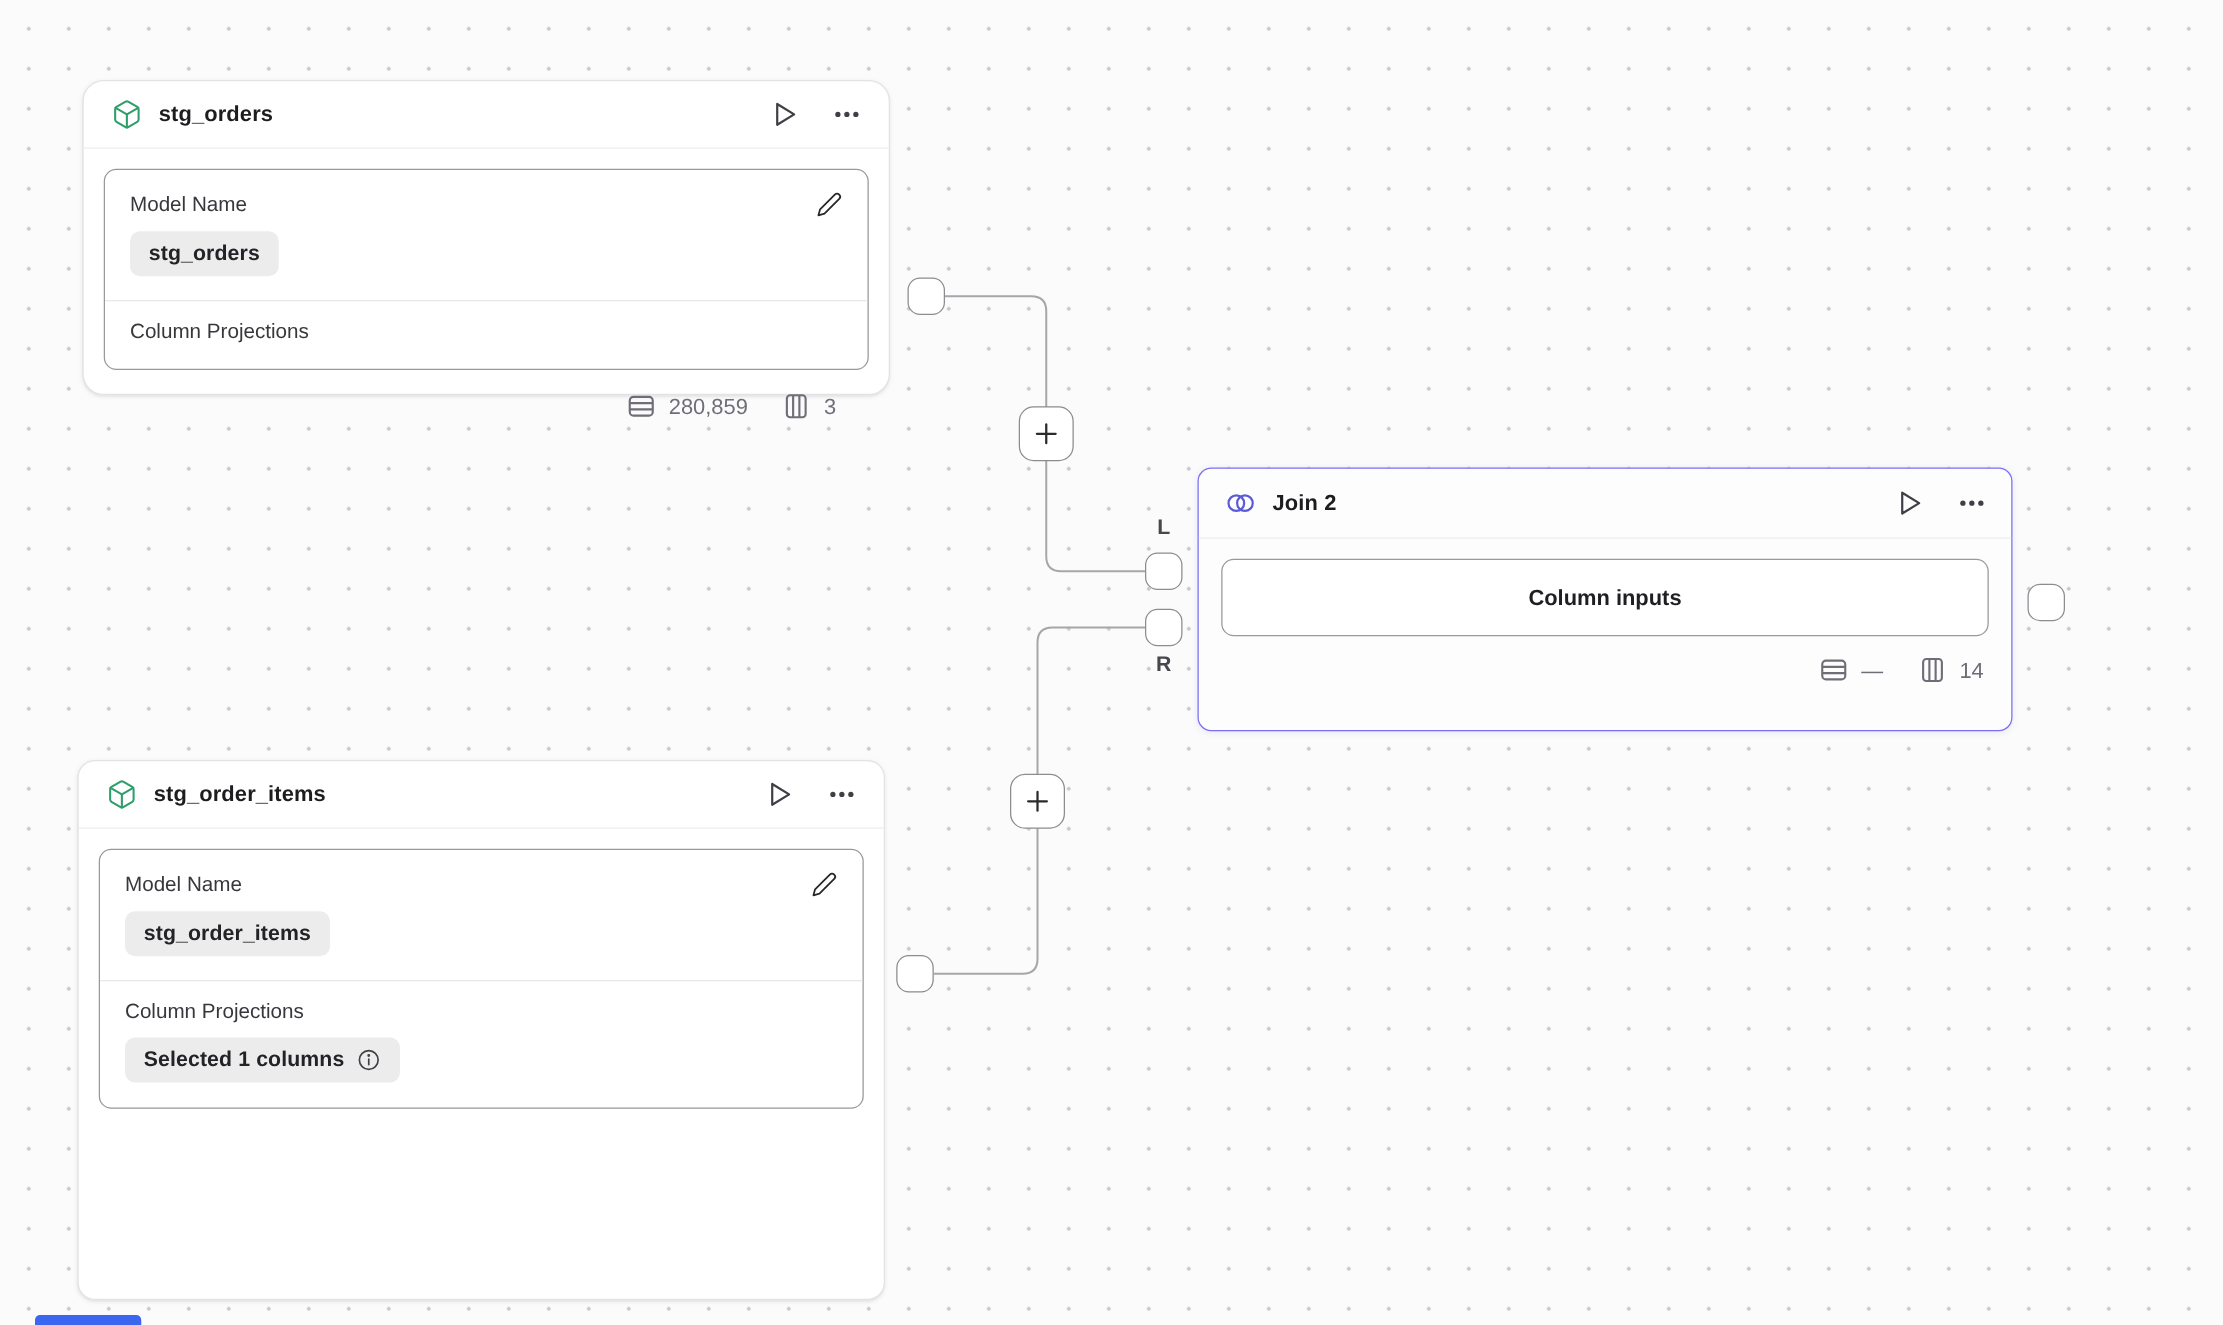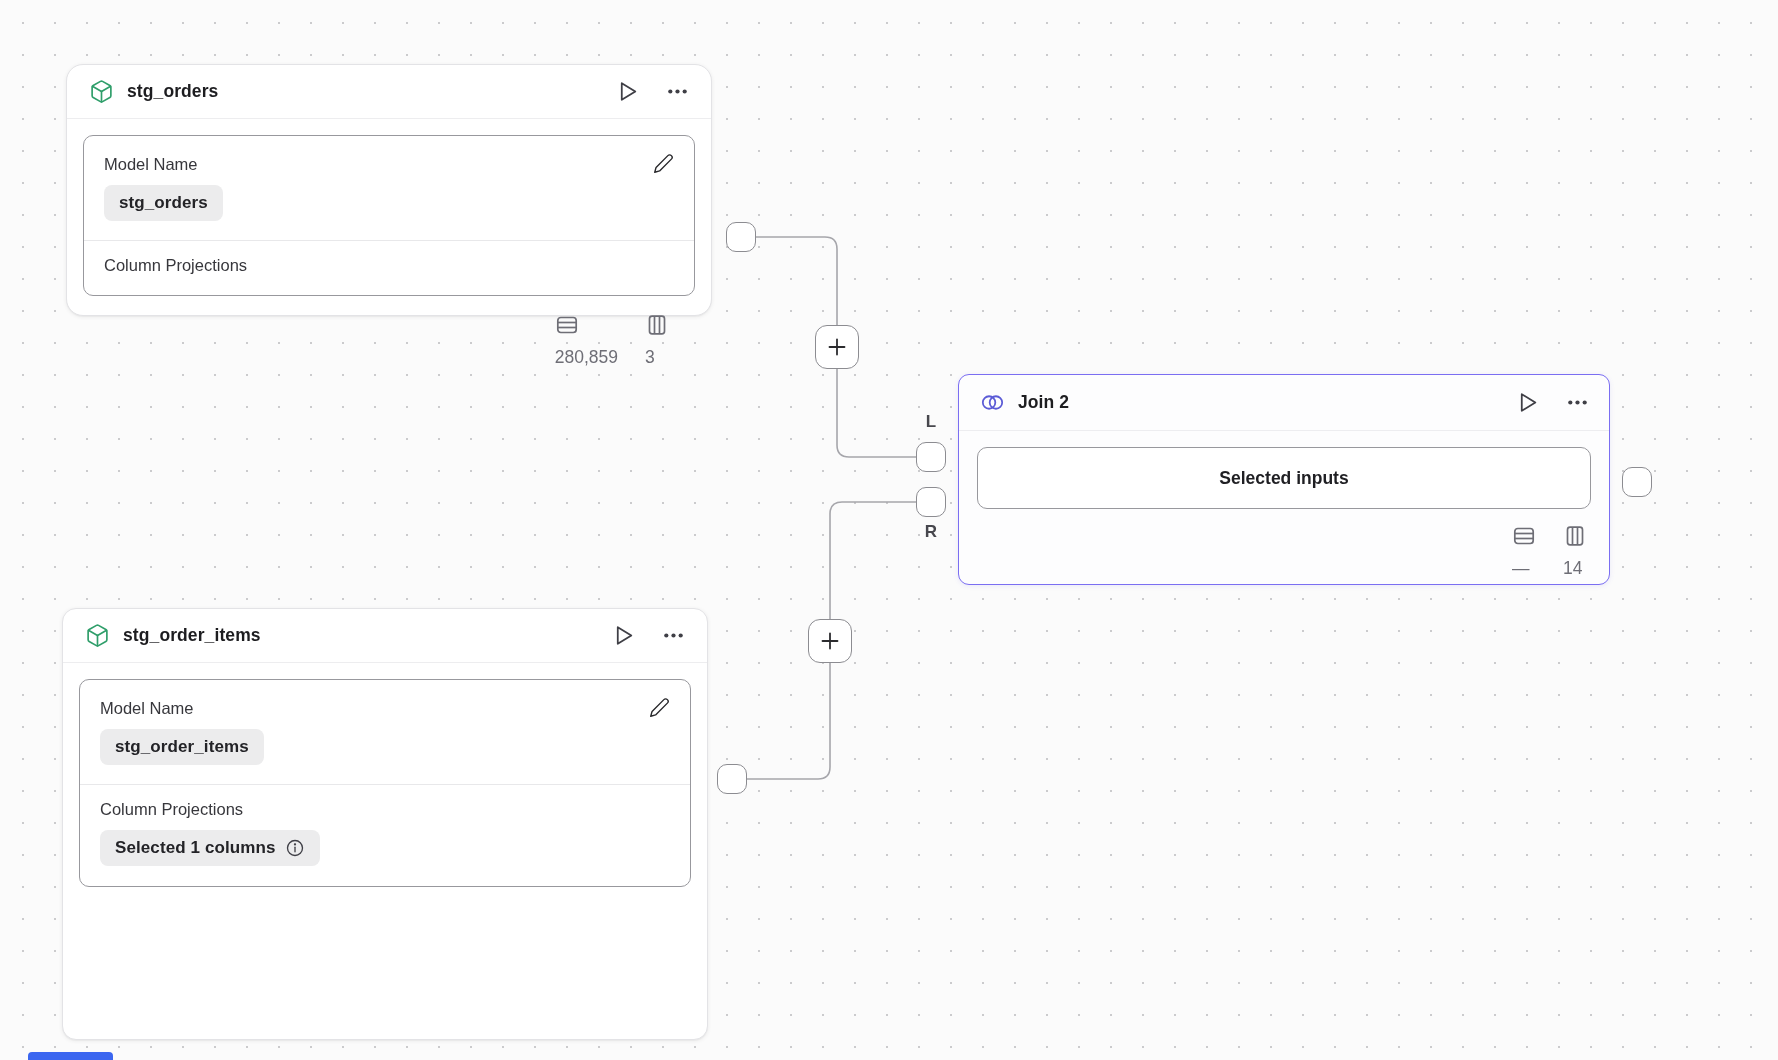--- a/index.html
+++ b/index.html
@@ -48,21 +48,21 @@
     border-radius:8px; padding:8px 15px;
     font-family:"Liberation Sans",sans-serif;
     font-size:17px; font-weight:700; color:#232327; letter-spacing:.1px;
   }
   .card-divider { height:1px; background:#e8e8ea; margin:19px -20px 15px -20px; }
 
   .node-stats {
     display:flex; justify-content:flex-end; align-items:center;
     gap:27px; padding:17px 26px 0 0;
   }
-  .stat { display:flex; align-items:flex-start; gap:10px;flex-direction:column; }
+  .stat { display:flex; align-items:center; gap:10px; }
   .stat-value { font-size:17.5px; font-weight:500; color:var(--stat_color,#6e6e76); }
 
   
   .join-node {
     position:absolute; background:#fdfdfe;
     border:1.6px solid var(--join_border,#7b6ef2);
     border-radius:11px;
     box-shadow:0 1px 5px rgba(110,100,230,.12);
   }
   .join-header {
@@ -269,21 +269,21 @@
             <svg width="23" height="23" viewBox="0 0 24 24" fill="var(--header_icon_color,#3f3f46)">
                 <circle cx="4.5" cy="12" r="2.2"></circle>
                 <circle cx="12" cy="12" r="2.2"></circle>
                 <circle cx="19.5" cy="12" r="2.2"></circle>
               </svg>
           </span>
         </button>
       </span>
     </div>
     <button class="combine-btn">
-      <span>Selected inputs</span>
+      <span>Column inputs</span>
     </button>
     <div class="join-stats">
       <span class="stat">
         <span style="display:flex;">
           <svg width="24" height="24" viewBox="0 0 24 24" fill="none" stroke="var(--stat_color,#6e6e76)" stroke-width="1.7">
               <rect x="2.8" y="4.5" width="18.4" height="15" rx="3"></rect>
               <line x1="2.8" y1="9.5" x2="21.2" y2="9.5"></line>
               <line x1="2.8" y1="14.5" x2="21.2" y2="14.5"></line>
             </svg>
         </span>

